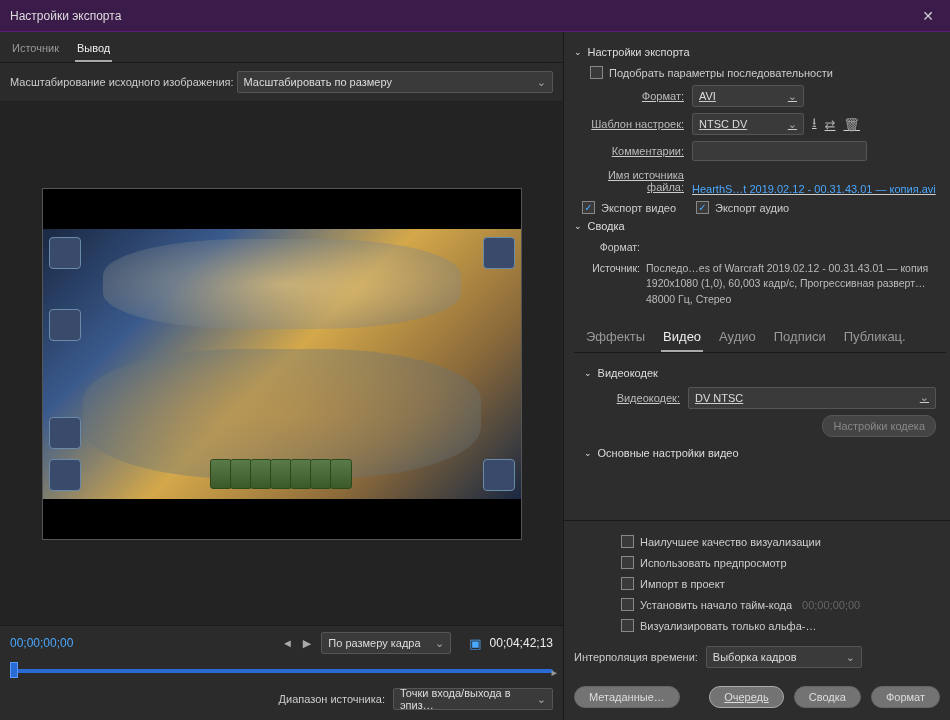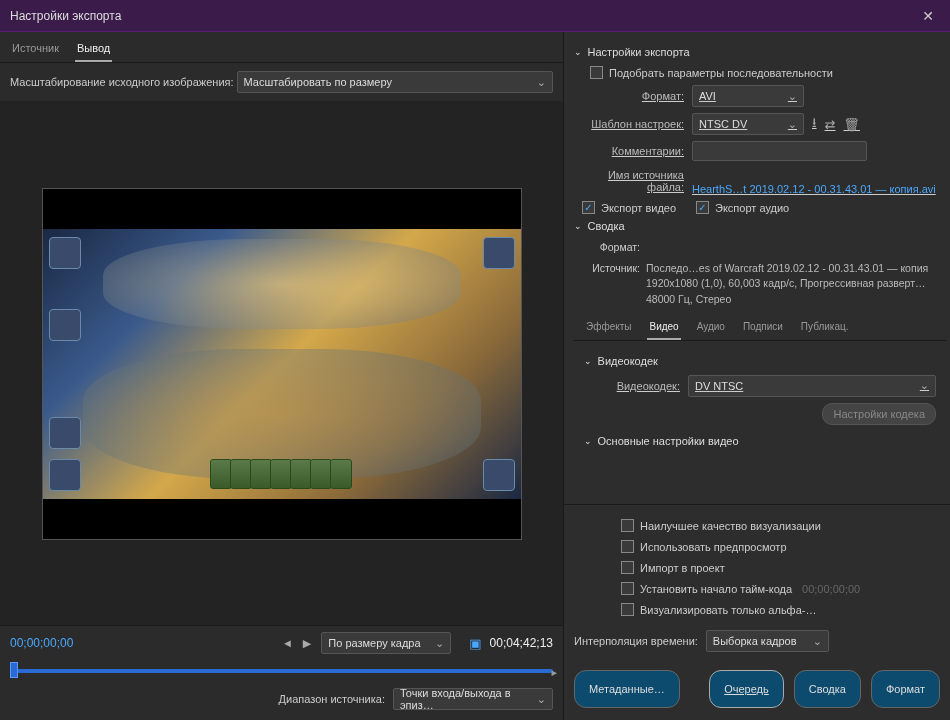--- a/index.html
+++ b/index.html
@@ -46,28 +46,28 @@
 .form-row .lbl { width: 94px; text-align: right; color: #bbb; }
 .icon-row-inline { display: flex; gap: 8px; align-items: center; color: #aaa; }
 .icon-btn { cursor: pointer; font-size: 13px; }
 .input-flat { background: #3a3a3a; border: 1px solid #555; height: 20px; width: 175px; border-radius: 2px; padding: 0 4px; color: #ddd; }
 .link { color: #4aa8ff; cursor: pointer; margin-top: 16px; }
 .summary-body { margin-left: 16px; font-size: 10.5px; color: #bbb; line-height: 1.45; }
 .summary-body .sl { display: flex; gap: 6px; margin-bottom: 6px; }
 .summary-body .sk { width: 50px; text-align: right; color: #ccc; }
 .summary-body .sv { flex: 1; }
 .sub-tabs { display: flex; gap: 14px; padding: 4px 10px 0 10px; border-bottom: 1px solid #1a1a1a; margin-top: 4px; }
-.sub-tabs .tab { font-size: 10px; }
+.sub-tabs .tab { font-size: 13px; margin-top: 8px; }
 .panel-body { padding: 8px 10px; }
 .codec-btn { background: #444; border: 1px solid #555; color: #888; padding: 4px 10px; border-radius: 10px; margin-left: auto; display: inline-block; }
 .bottom-checks { border-top: 1px solid #1a1a1a; padding: 10px 10px 4px; }
 .bottom-checks .cb-row { margin-left: 0; display: inline-flex; margin-right: 20px; padding-left: 47px; }
 .interp-row { display: flex; align-items: center; gap: 8px; padding: 6px 10px; }
 .button-row { display: flex; gap: 10px; padding: 12px 10px; justify-content: flex-end; align-items: center; }
-.btn { background: #0c4a6e; border: 1px solid #666; color: #ddd; padding: 12px 14px; border-radius: 12px; cursor: pointer; }
+.btn { background: #737373; border: 1px solid #666; color: #ddd; padding: 4px 14px; border-radius: 12px; cursor: pointer; }
 .btn.primary { border-color: #aaa; text-decoration: underline; }
 .disabled-text { color: #666; }
 .overlay-crop-icon { color: #4aa8ff; margin-left: 10px; font-size: 13px; cursor: pointer; }
 .right-scroll::-webkit-scrollbar { width: 6px; }
 .right-scroll::-webkit-scrollbar-thumb { background: #555; }
 </style>
 </head>
 <body>
 
 <div class="titlebar">
@@ -265,21 +265,21 @@
           <span class="disabled-text" style="margin-left:4px">00;00;00;00</span>
         </div>
         <div class="cb-row">
           <span class="check"></span>
           <span>Визуализировать только альфа-…</span>
         </div>
       </div>
     </div>
     <div class="interp-row">
       <span>Интерполяция времени:</span>
-      <div class="select" style="width:123px">
+      <div class="select" style="width:156px">
         <span>Выборка кадров</span>
         <span class="chev">⌄</span>
       </div>
     </div>
     <div class="button-row">
       <div class="btn">Метаданные…</div>
       <div style="flex:1"></div>
       <div class="btn primary">Очередь</div>
       <div class="btn">Сводка</div>
       <div class="btn">Формат</div>

